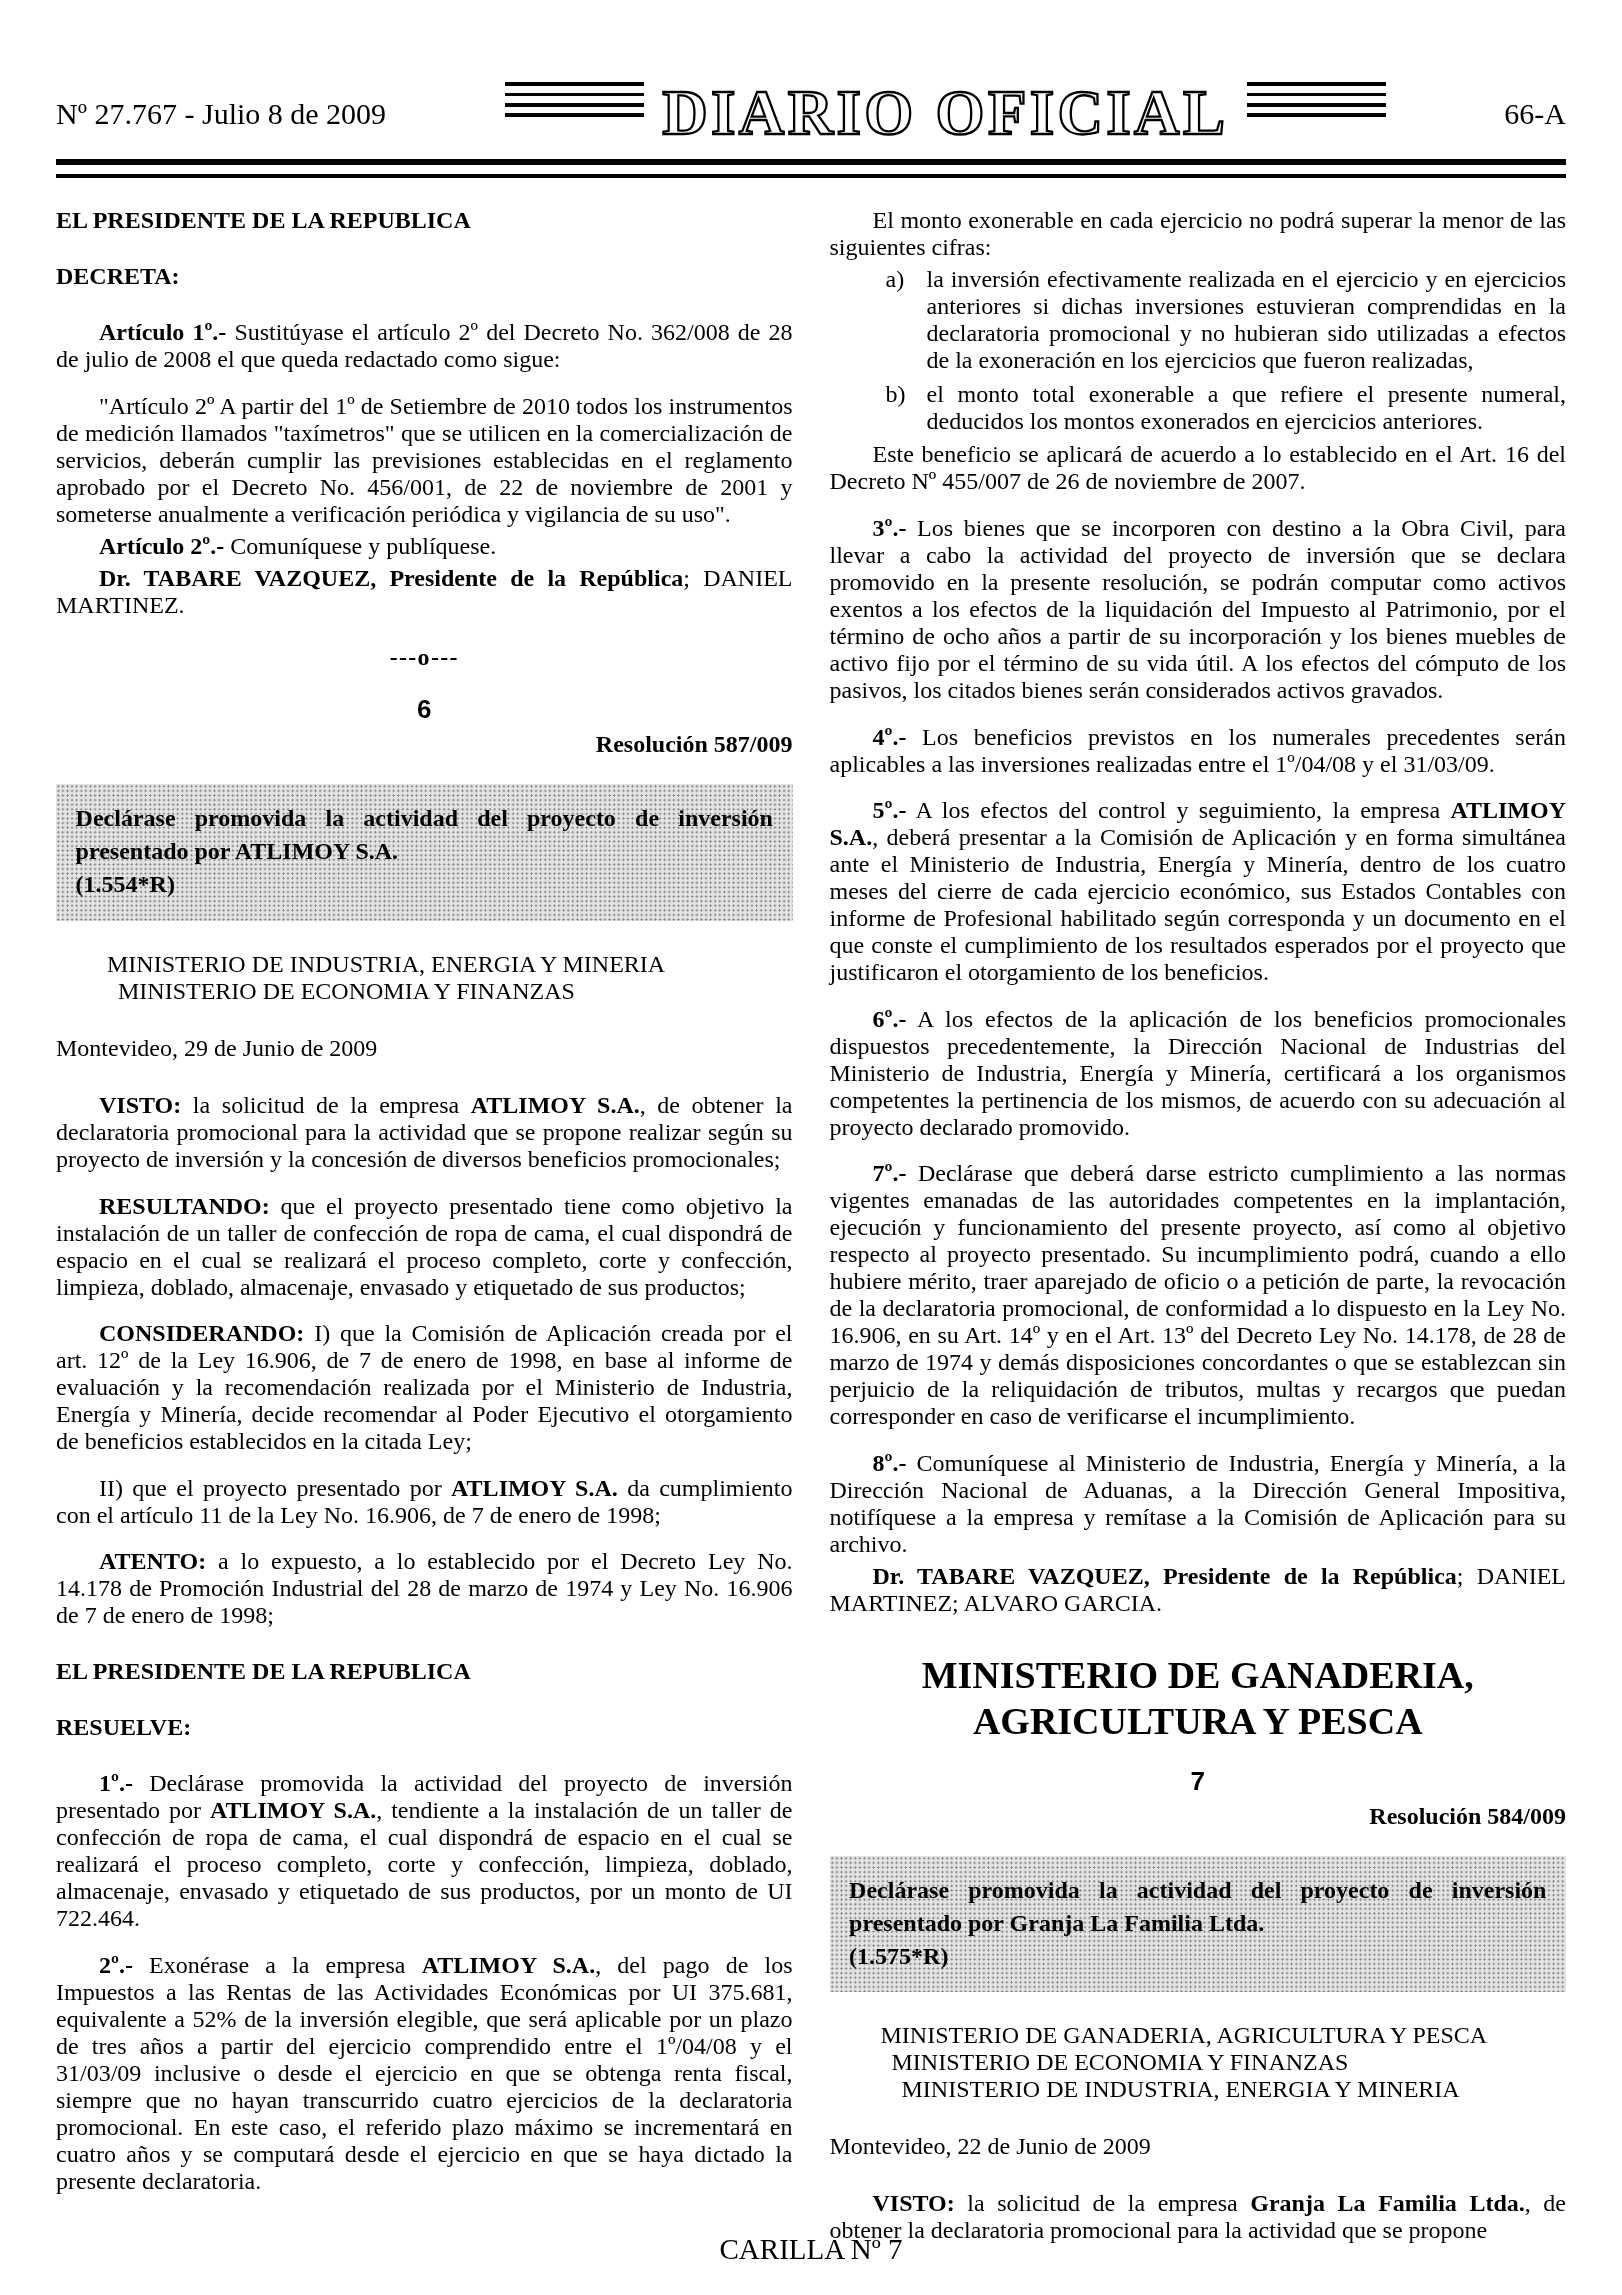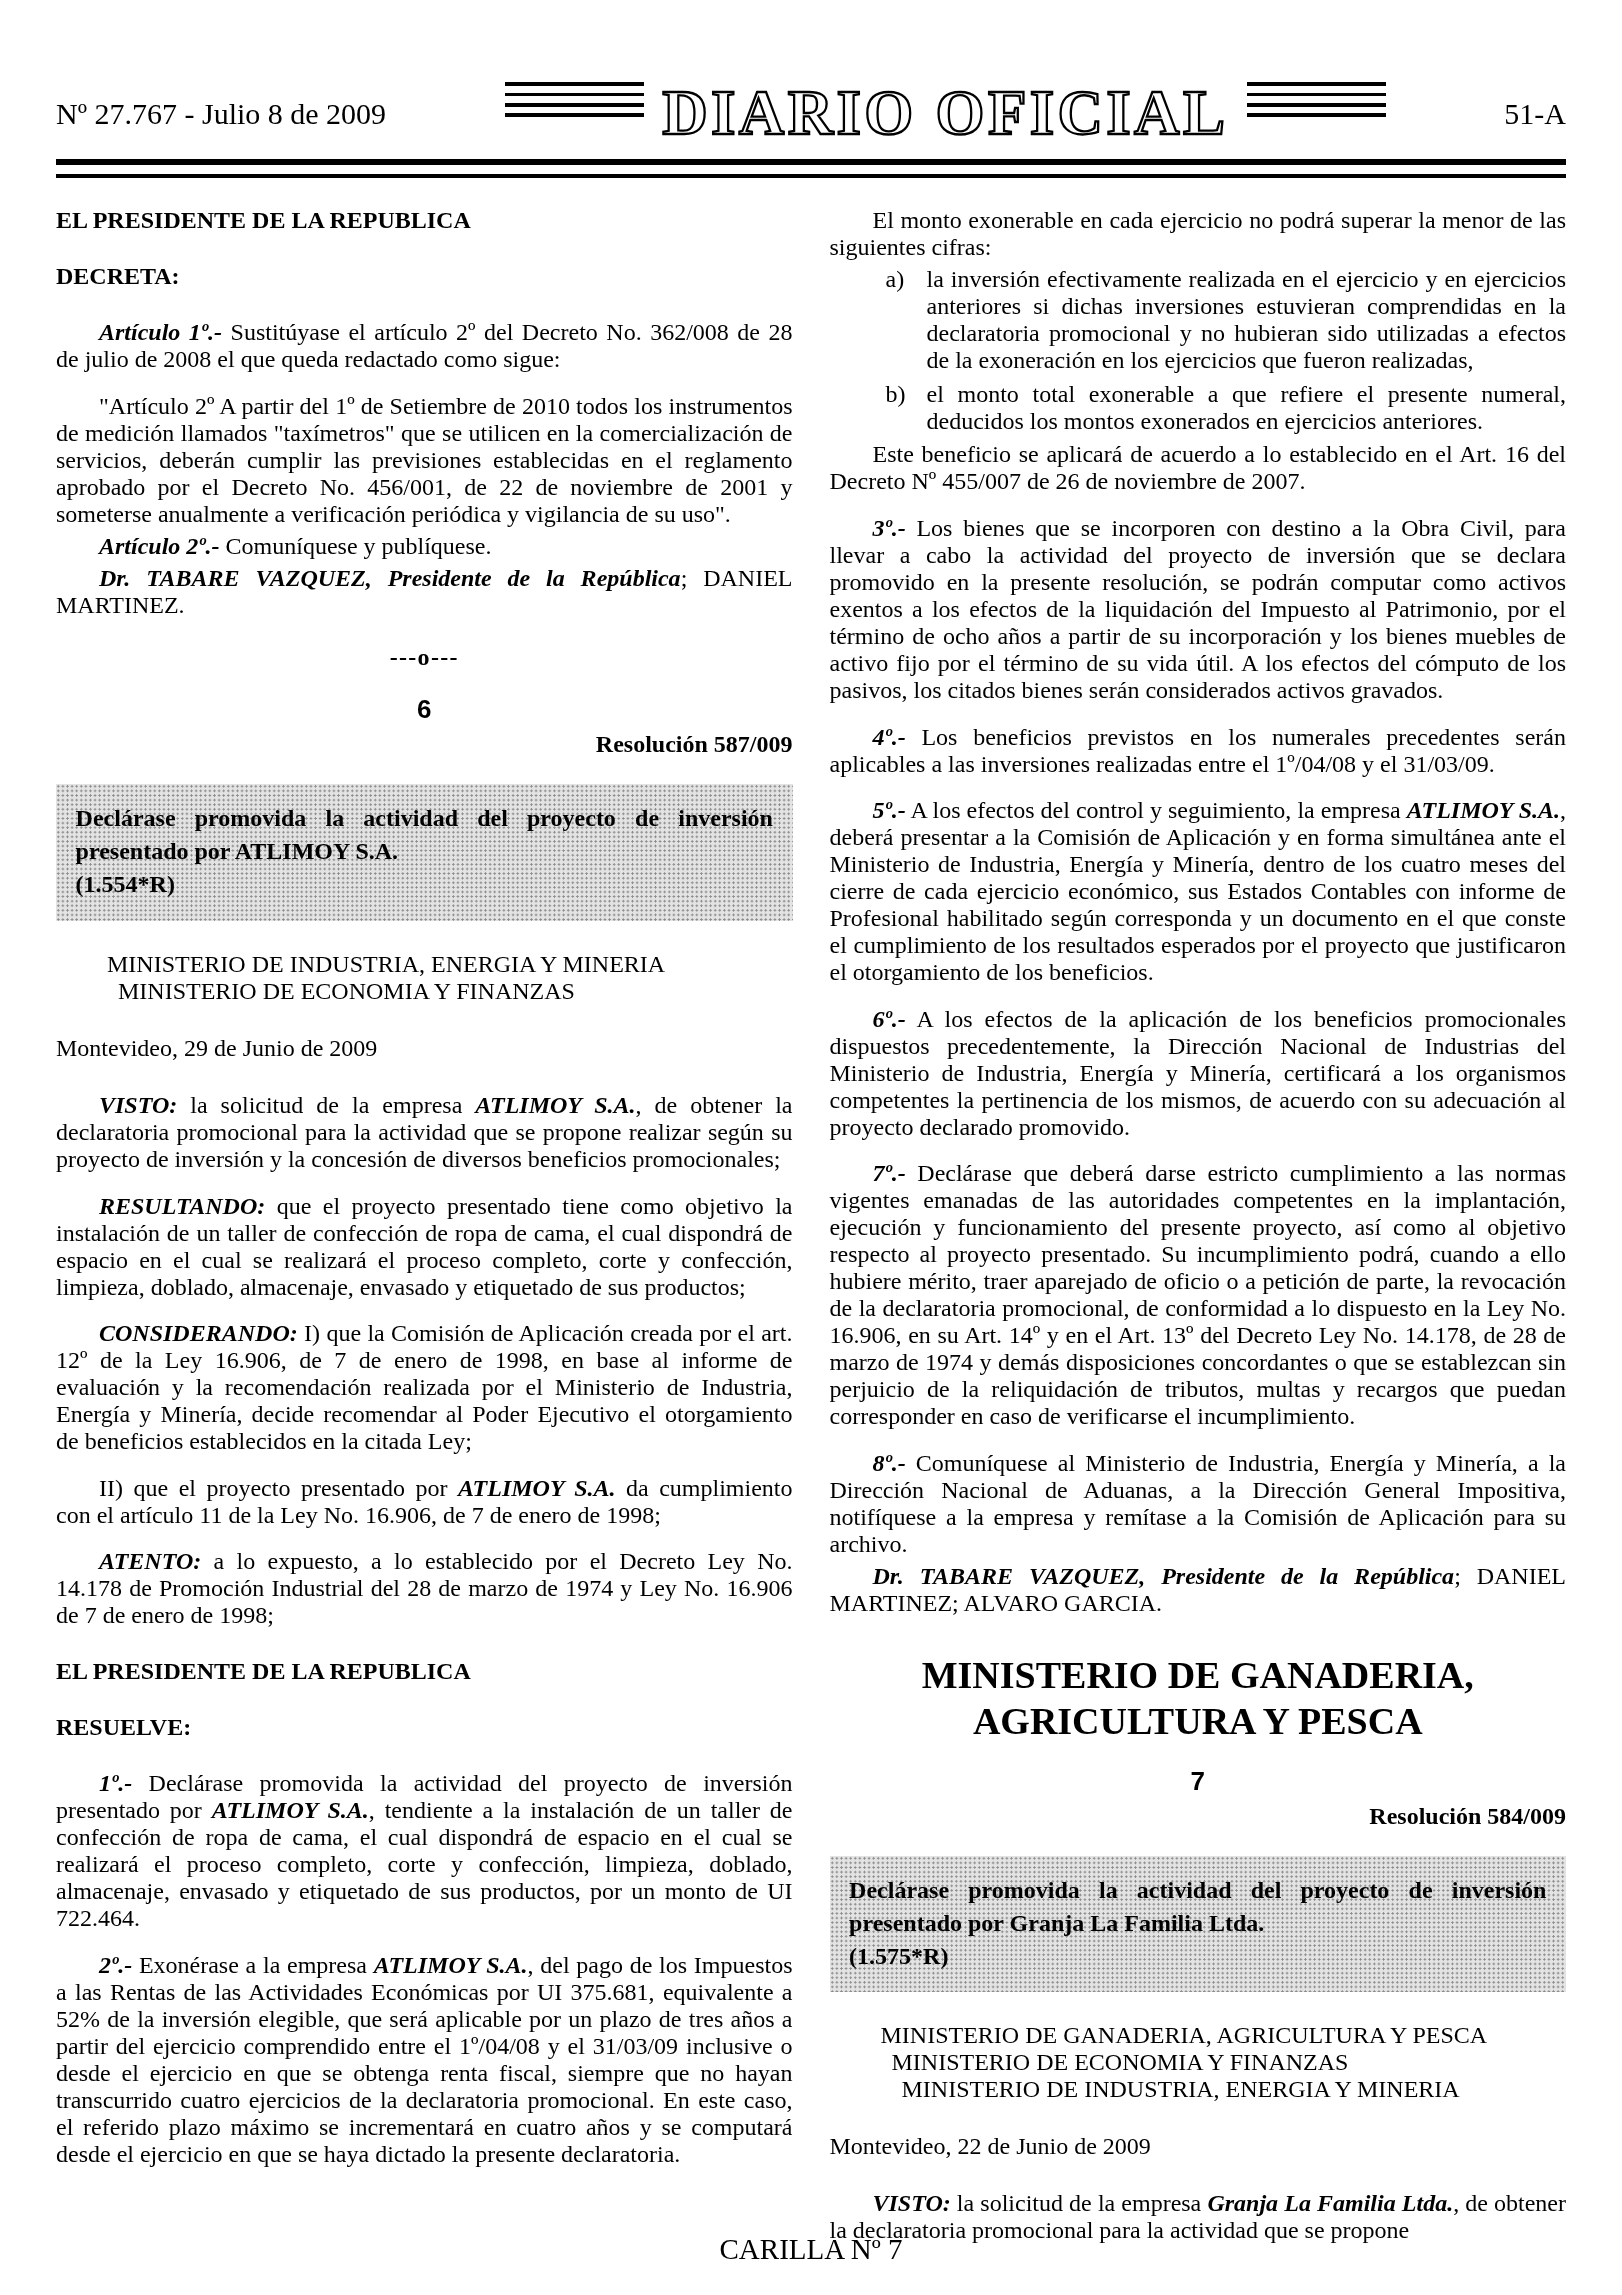--- a/index.html
+++ b/index.html
@@ -25,21 +25,21 @@
   }
   .rule-thick{height:5.9px;background:#000;margin-top:9.2px;}
   .rule-thin{height:4.6px;background:#000;margin-top:8.5px;}
   
   .columns{display:flex;gap:37px;margin-top:29px;}
   .col{flex:1 1 0;min-width:0;font-size:24px;line-height:27px;text-align:justify;}
   .col > div:first-child{margin-top:0;}
   .heading{font-weight:bold;text-align:left;margin:29px 0;}
   .para{margin:0 0 19.6px;text-indent:43px;}
   .para.tight{margin-bottom:5.2px;}
-  .b{font-weight:bold;font-style:italic;}
+  .b{font-weight:bold;}
   .separator{font-weight:bold;text-align:center;margin:25px 0;letter-spacing:1.3px;}
   .item-num{font-family:"Liberation Sans",sans-serif;font-weight:bold;text-align:center;font-size:26px;margin:23.6px 0 7.9px;}
   .resolution{font-weight:bold;text-align:right;margin:0 0 26px;}
   .promo-box{
     background-color:#e3e3e3;
     background-image:radial-gradient(#8d8d8d 1px, transparent 1px);
     background-size:4.6px 4.6px;
     font-weight:bold;padding:18.3px 19.6px 19.6px;margin:0 0 30px;line-height:33px;
   }
   .box-line{text-align:justify;}
@@ -60,21 +60,21 @@
 
 <div class="page">
 
   <header class="hdr">
     <div class="issue">Nº 27.767 - Julio 8 de 2009</div>
     <div class="masthead">
       <span class="squiggle"></span>
       <span class="masthead-text">DIARIO OFICIAL</span>
       <span class="squiggle"></span>
     </div>
-    <div class="pageno">51-A</div>
+    <div class="pageno">66-A</div>
   </header>
 
   <div class="rule-thick"></div>
   <div class="rule-thin"></div>
 
   <main class="columns">
     <section class="col" id="col-left">
         <div class="heading">EL PRESIDENTE DE LA REPUBLICA</div>
         <div class="heading">DECRETA:</div>
         <div class="para"><span class="b">Artículo 1º.-</span><span> Sustitúyase el artículo 2º del Decreto No. 362/008 de 28 de julio de 2008 el que queda redactado como sigue:</span></div>

